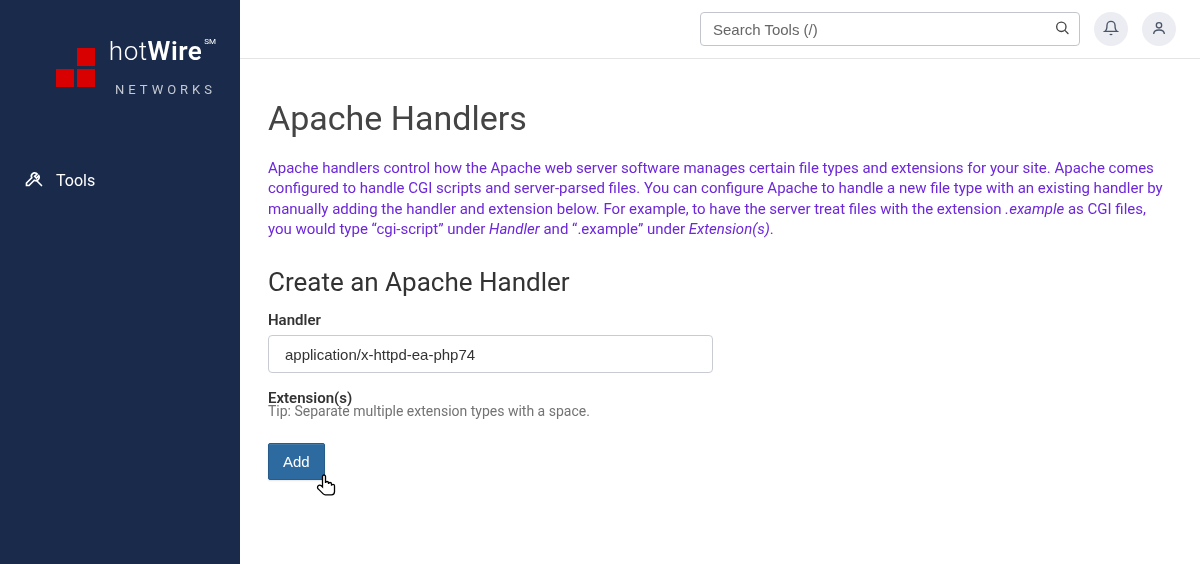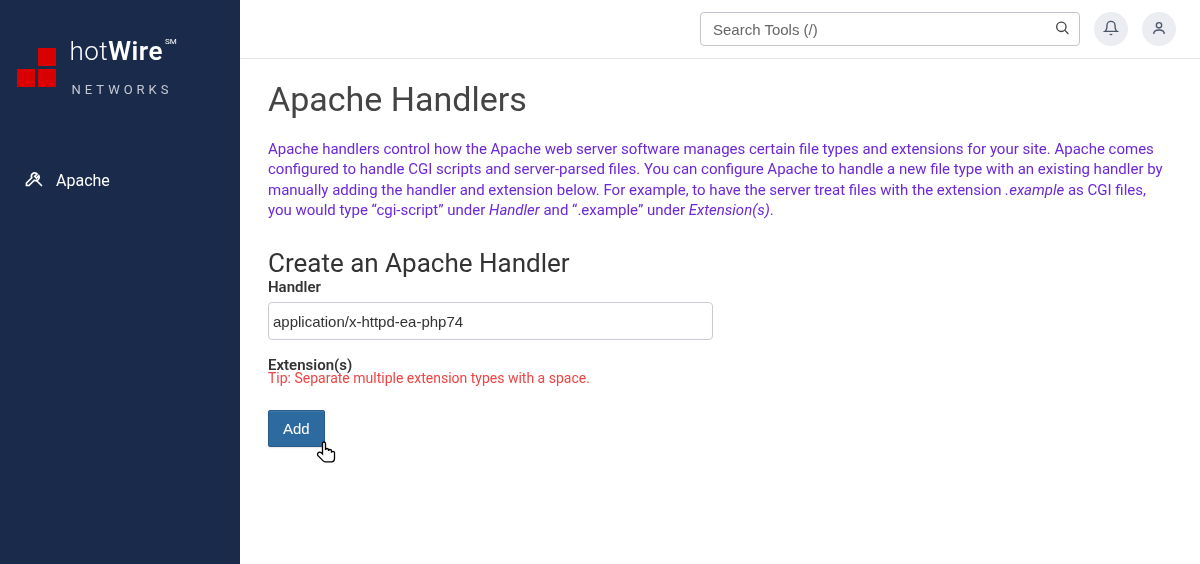--- a/index.html
+++ b/index.html
@@ -15,20 +15,21 @@
   }
   .sidebar {
     width: 240px;
     background: #1a2a4a;
     color: #fff;
     flex-shrink: 0;
     padding-top: 38px;
   }
   .logo {
     padding: 0 24px 30px 17px;
+    text-align: right;
   }
   .logo-blocks {
     display: inline-grid;
     grid-template-columns: 18px 18px;
     grid-template-rows: 18px 18px;
     gap: 3px;
     vertical-align: middle;
     margin-right: 10px;
   }
   .logo-block { background: #d80000; }
@@ -114,54 +115,55 @@
   }
   .content {
     padding: 20px 28px 24px 28px;
     overflow: auto;
   }
   .page-title {
     font-size: 34px;
     font-weight: 400;
     color: #444;
     margin-bottom: 20px;
+    margin-top: 19px;
   }
   .description {
     font-size: 15px;
     line-height: 1.35;
     color: #6d28d9;
     margin-bottom: 28px;
   }
   .description em { font-style: italic; }
   .section-title {
     font-size: 26px;
     font-weight: 400;
     color: #333;
-    margin-bottom: 0;
+    margin-bottom: 14px;
   }
   .field-label {
     font-size: 15px;
     font-weight: 600;
     color: #333;
     margin-bottom: 6px;
   }
   .field-input {
     width: 445px;
     height: 38px;
     border: 1px solid #c8ccd2;
     border-radius: 4px;
-    padding: 6px 4px;
+    padding: 6px 16px;
     font-size: 15px;
     color: #333;
     margin-bottom: 16px;
     background: #fff;
   }
   .field-hint {
     font-size: 14px;
-    color: #ef4444;
+    color: #737373;
     margin-top: -10px;
     margin-bottom: 24px;
   }
   .add-btn-wrap {
     position: relative;
     display: inline-block;
   }
   .btn-primary {
     background: #2d6aa0;
     color: #fff;
@@ -200,21 +202,21 @@
     </span>
   </div>
 
   <div class="nav-item">
     <span>
       <svg viewBox="0 0 24 24" fill="none" stroke="currentColor" stroke-width="2">
         <path d="M14.7 6.3a4 4 0 0 0-5.4 5.4L3 18v3h3l6.3-6.3a4 4 0 0 0 5.4-5.4l-2.8 2.8-2.1-2.1 2.9-2.7z"></path>
         <path d="M15 15l6 6" stroke-linecap="round"></path>
       </svg>
     </span>
-    <span>Apache</span>
+    <span>Tools</span>
   </div>
 </aside>
 
 <main class="main">
   <div class="topbar">
     <div class="search-wrap">
       <input class="search-input" type="text" placeholder="Search Tools (/)" style="">
       <span class="search-icon">
         <svg width="16" height="16" viewBox="0 0 24 24" fill="none" stroke="currentColor" stroke-width="2">
           <circle cx="11" cy="11" r="7"></circle>

